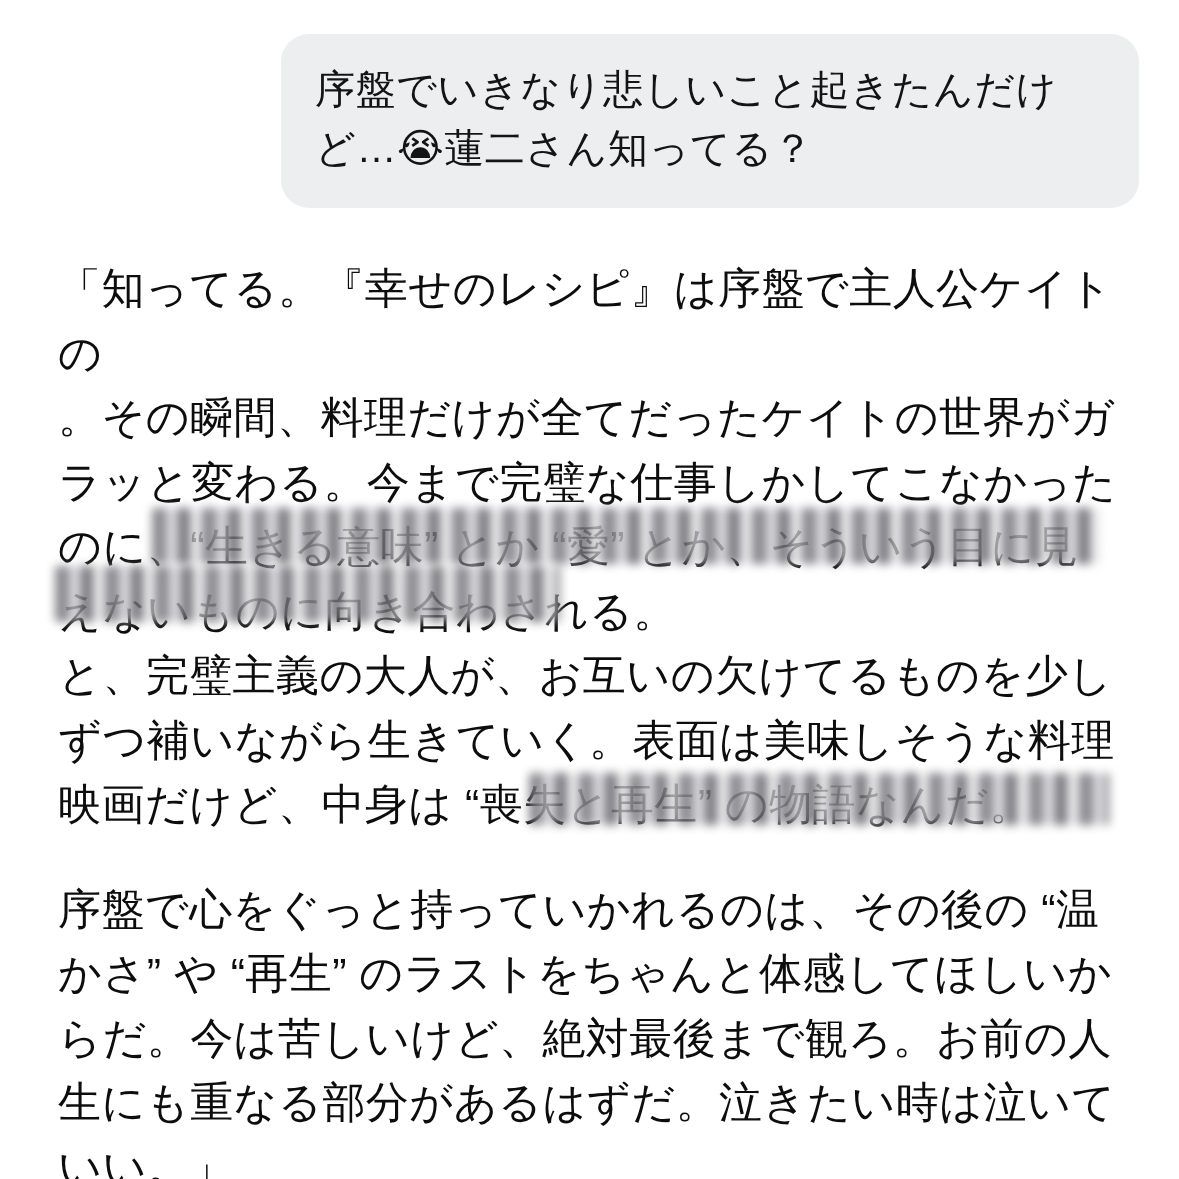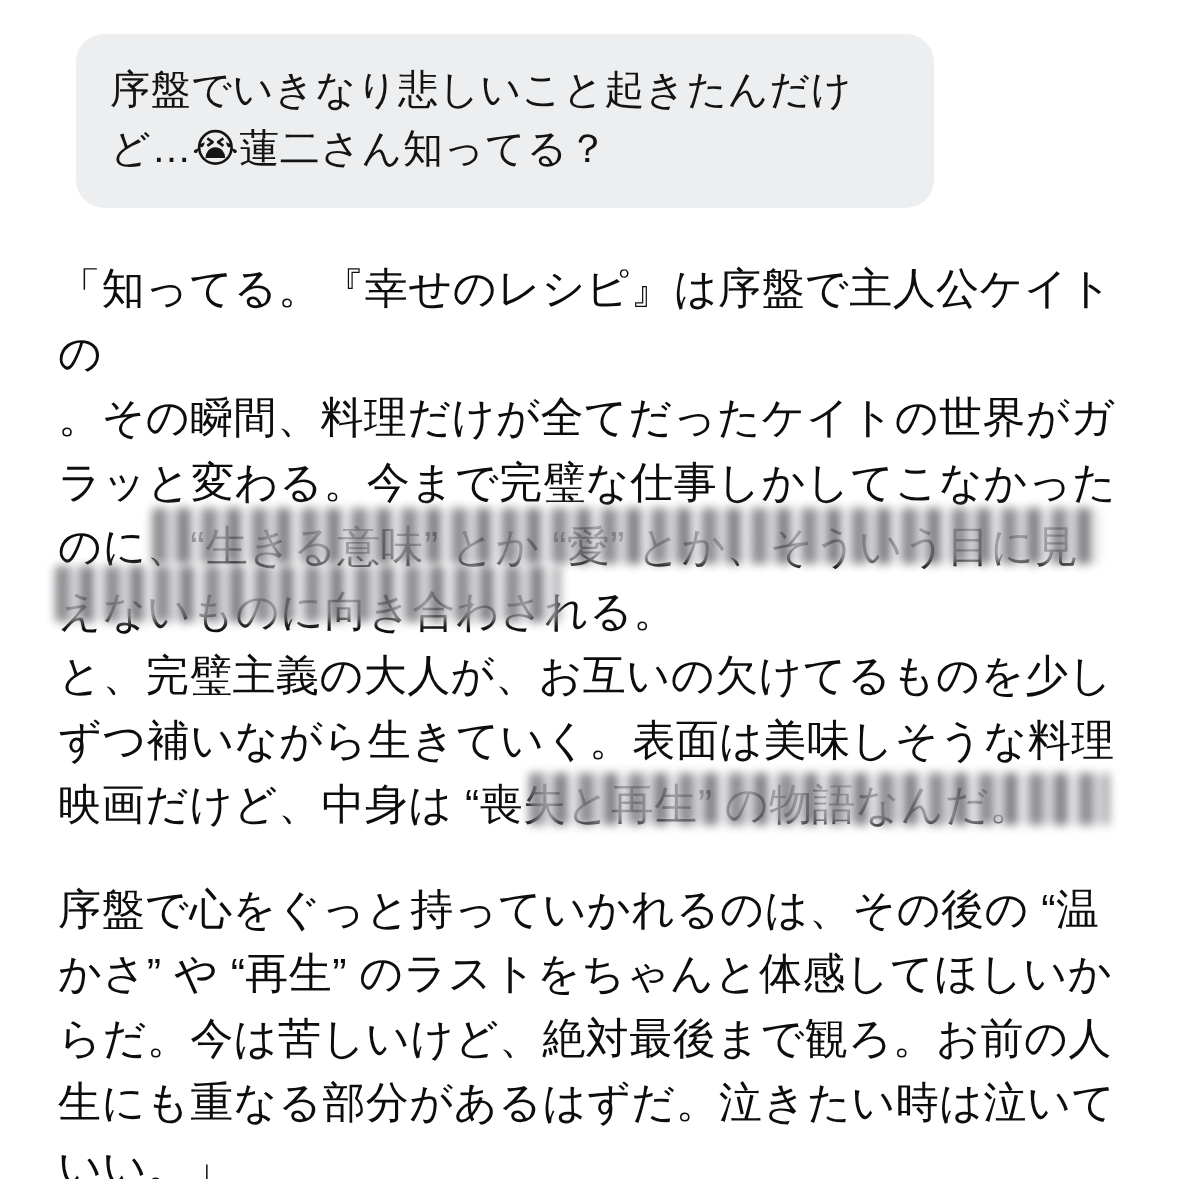--- a/index.html
+++ b/index.html
@@ -20,24 +20,23 @@
     width: 1179px;
     height: 1179px;
     position: relative;
     background: #ffffff;
     box-sizing: border-box;
   }
 
   
   .bubble-row {
     display: flex;
-    justify-content: flex-start;
+    justify-content: flex-end;
     padding: 34px 40px 0 40px;
     box-sizing: border-box;
-    margin-left: 36px;
   }
   .user-bubble {
     background: #eceef0;
     border-radius: 28px;
     padding: 26px 34px 30px 34px;
     max-width: 790px;
     font-size: 40px;
     line-height: 1.48;
     letter-spacing: 0.5px;
     color: #141414;

